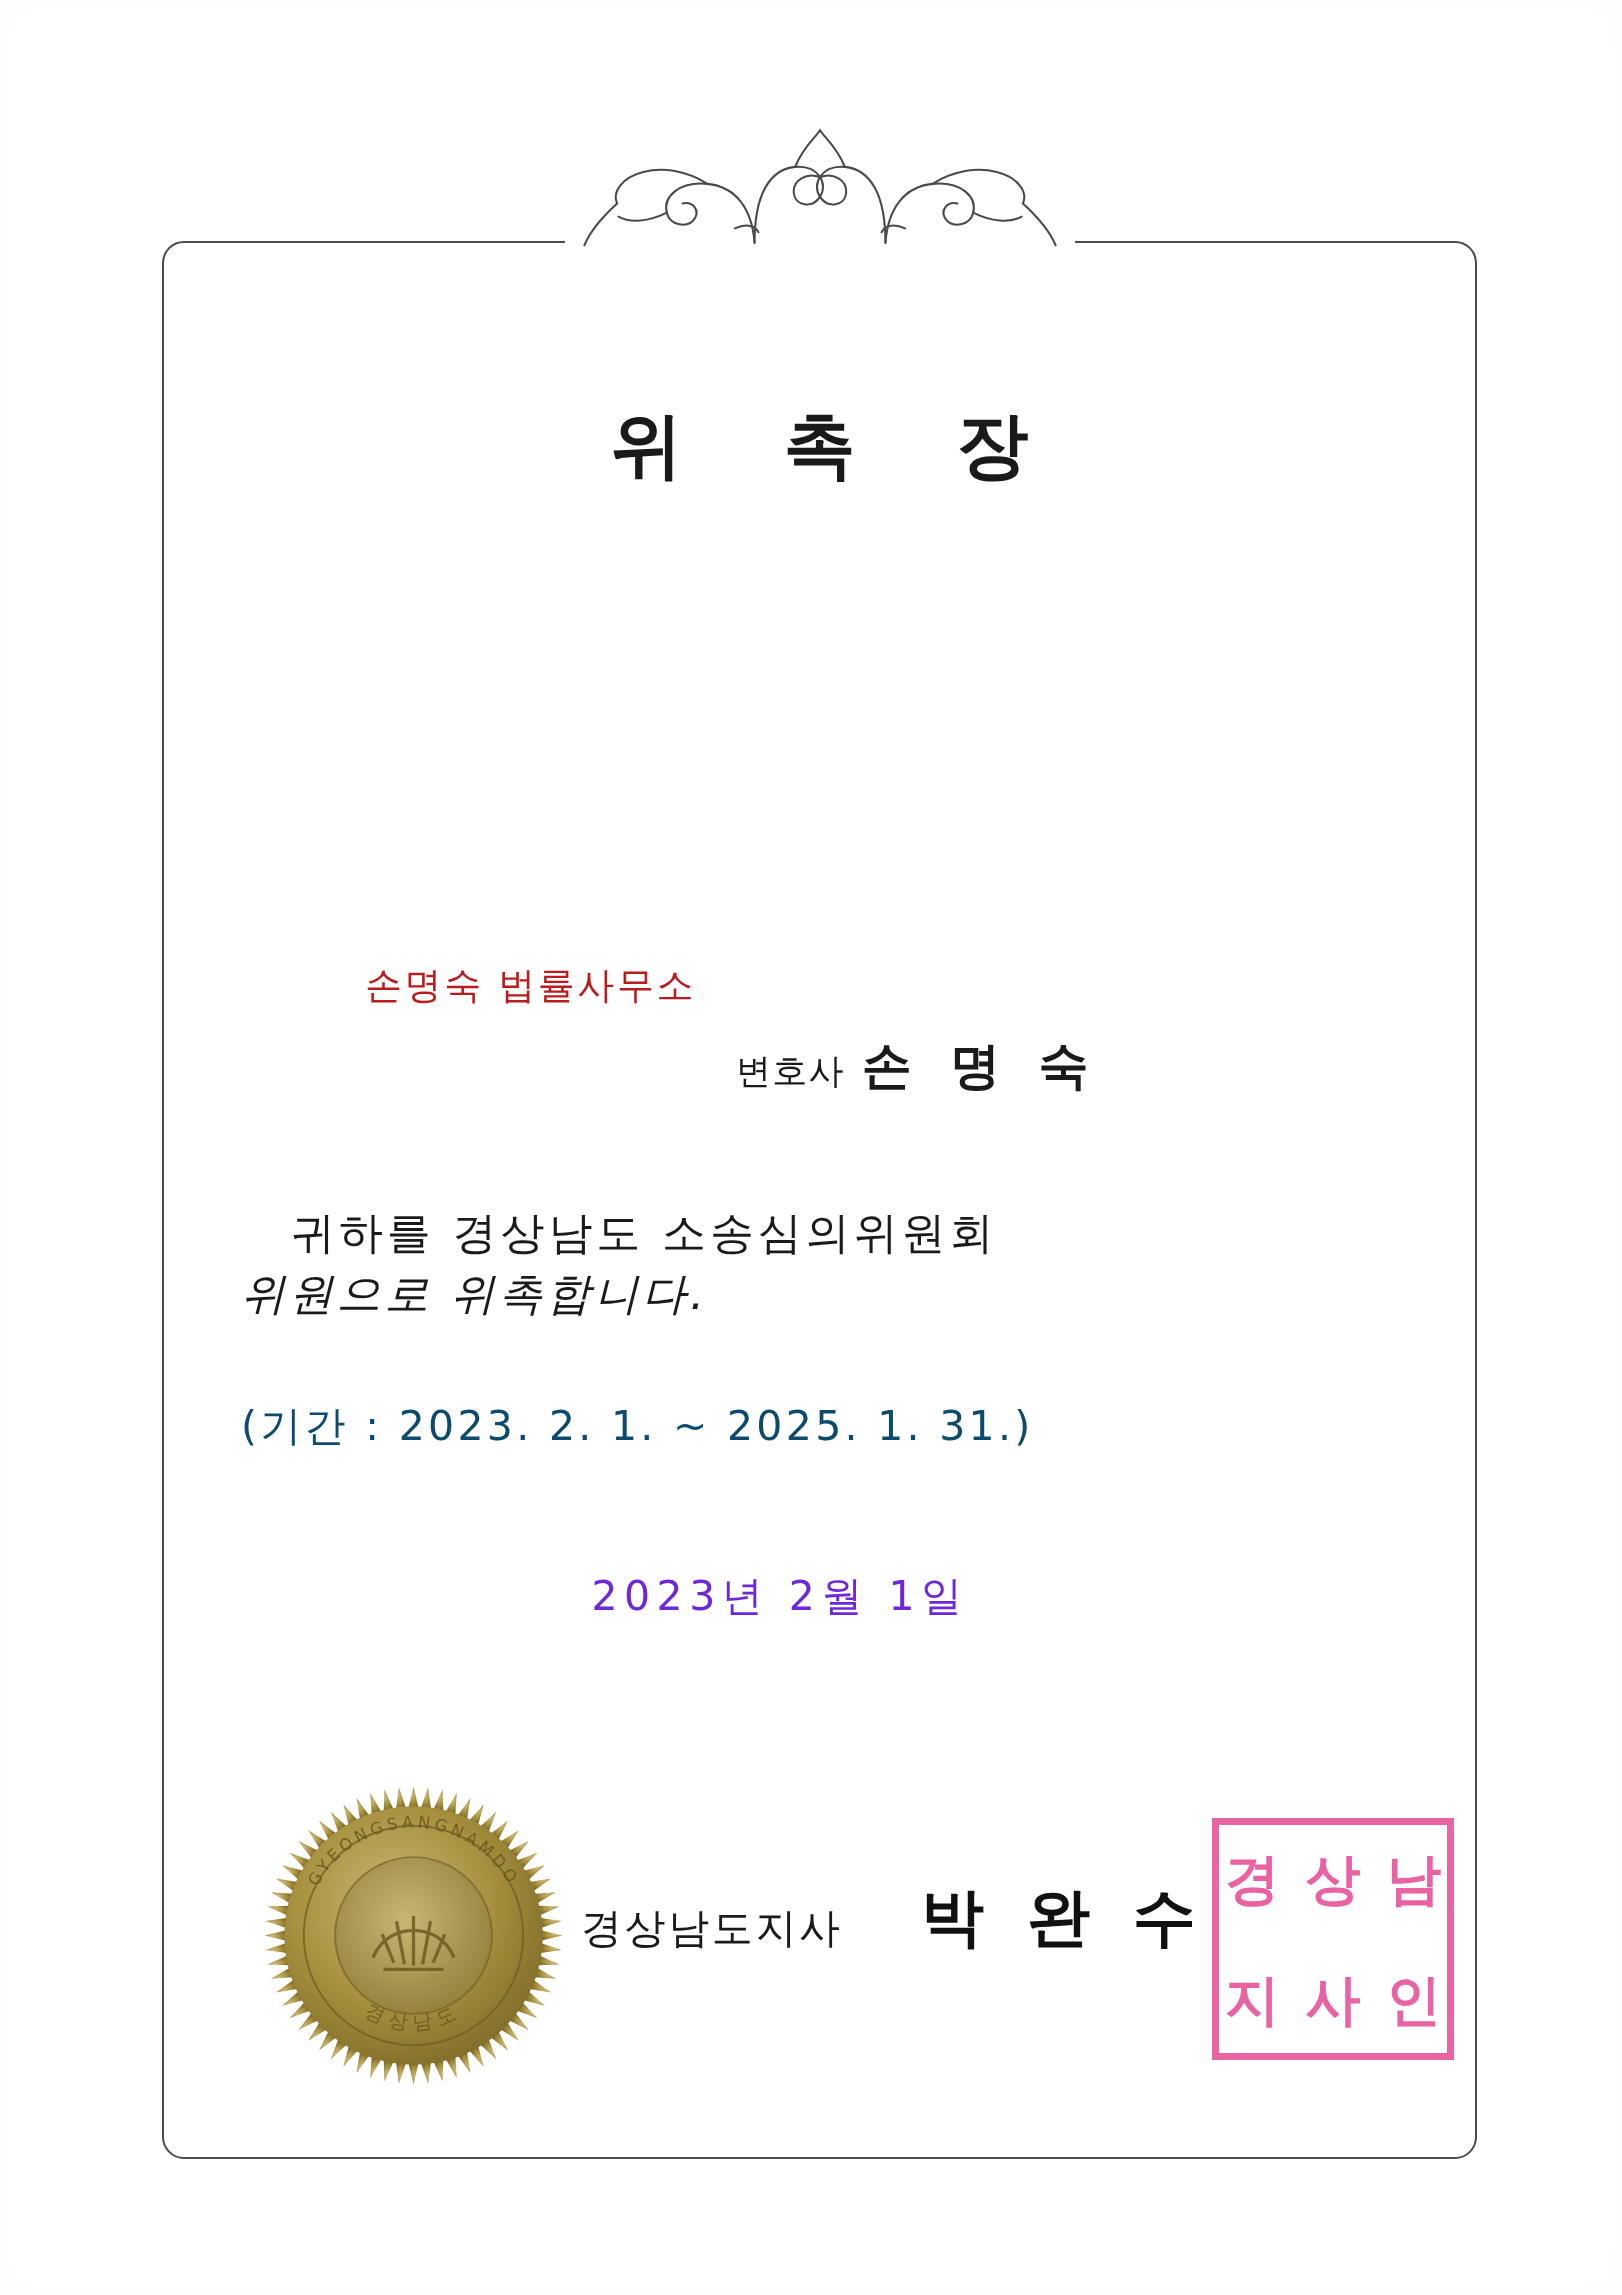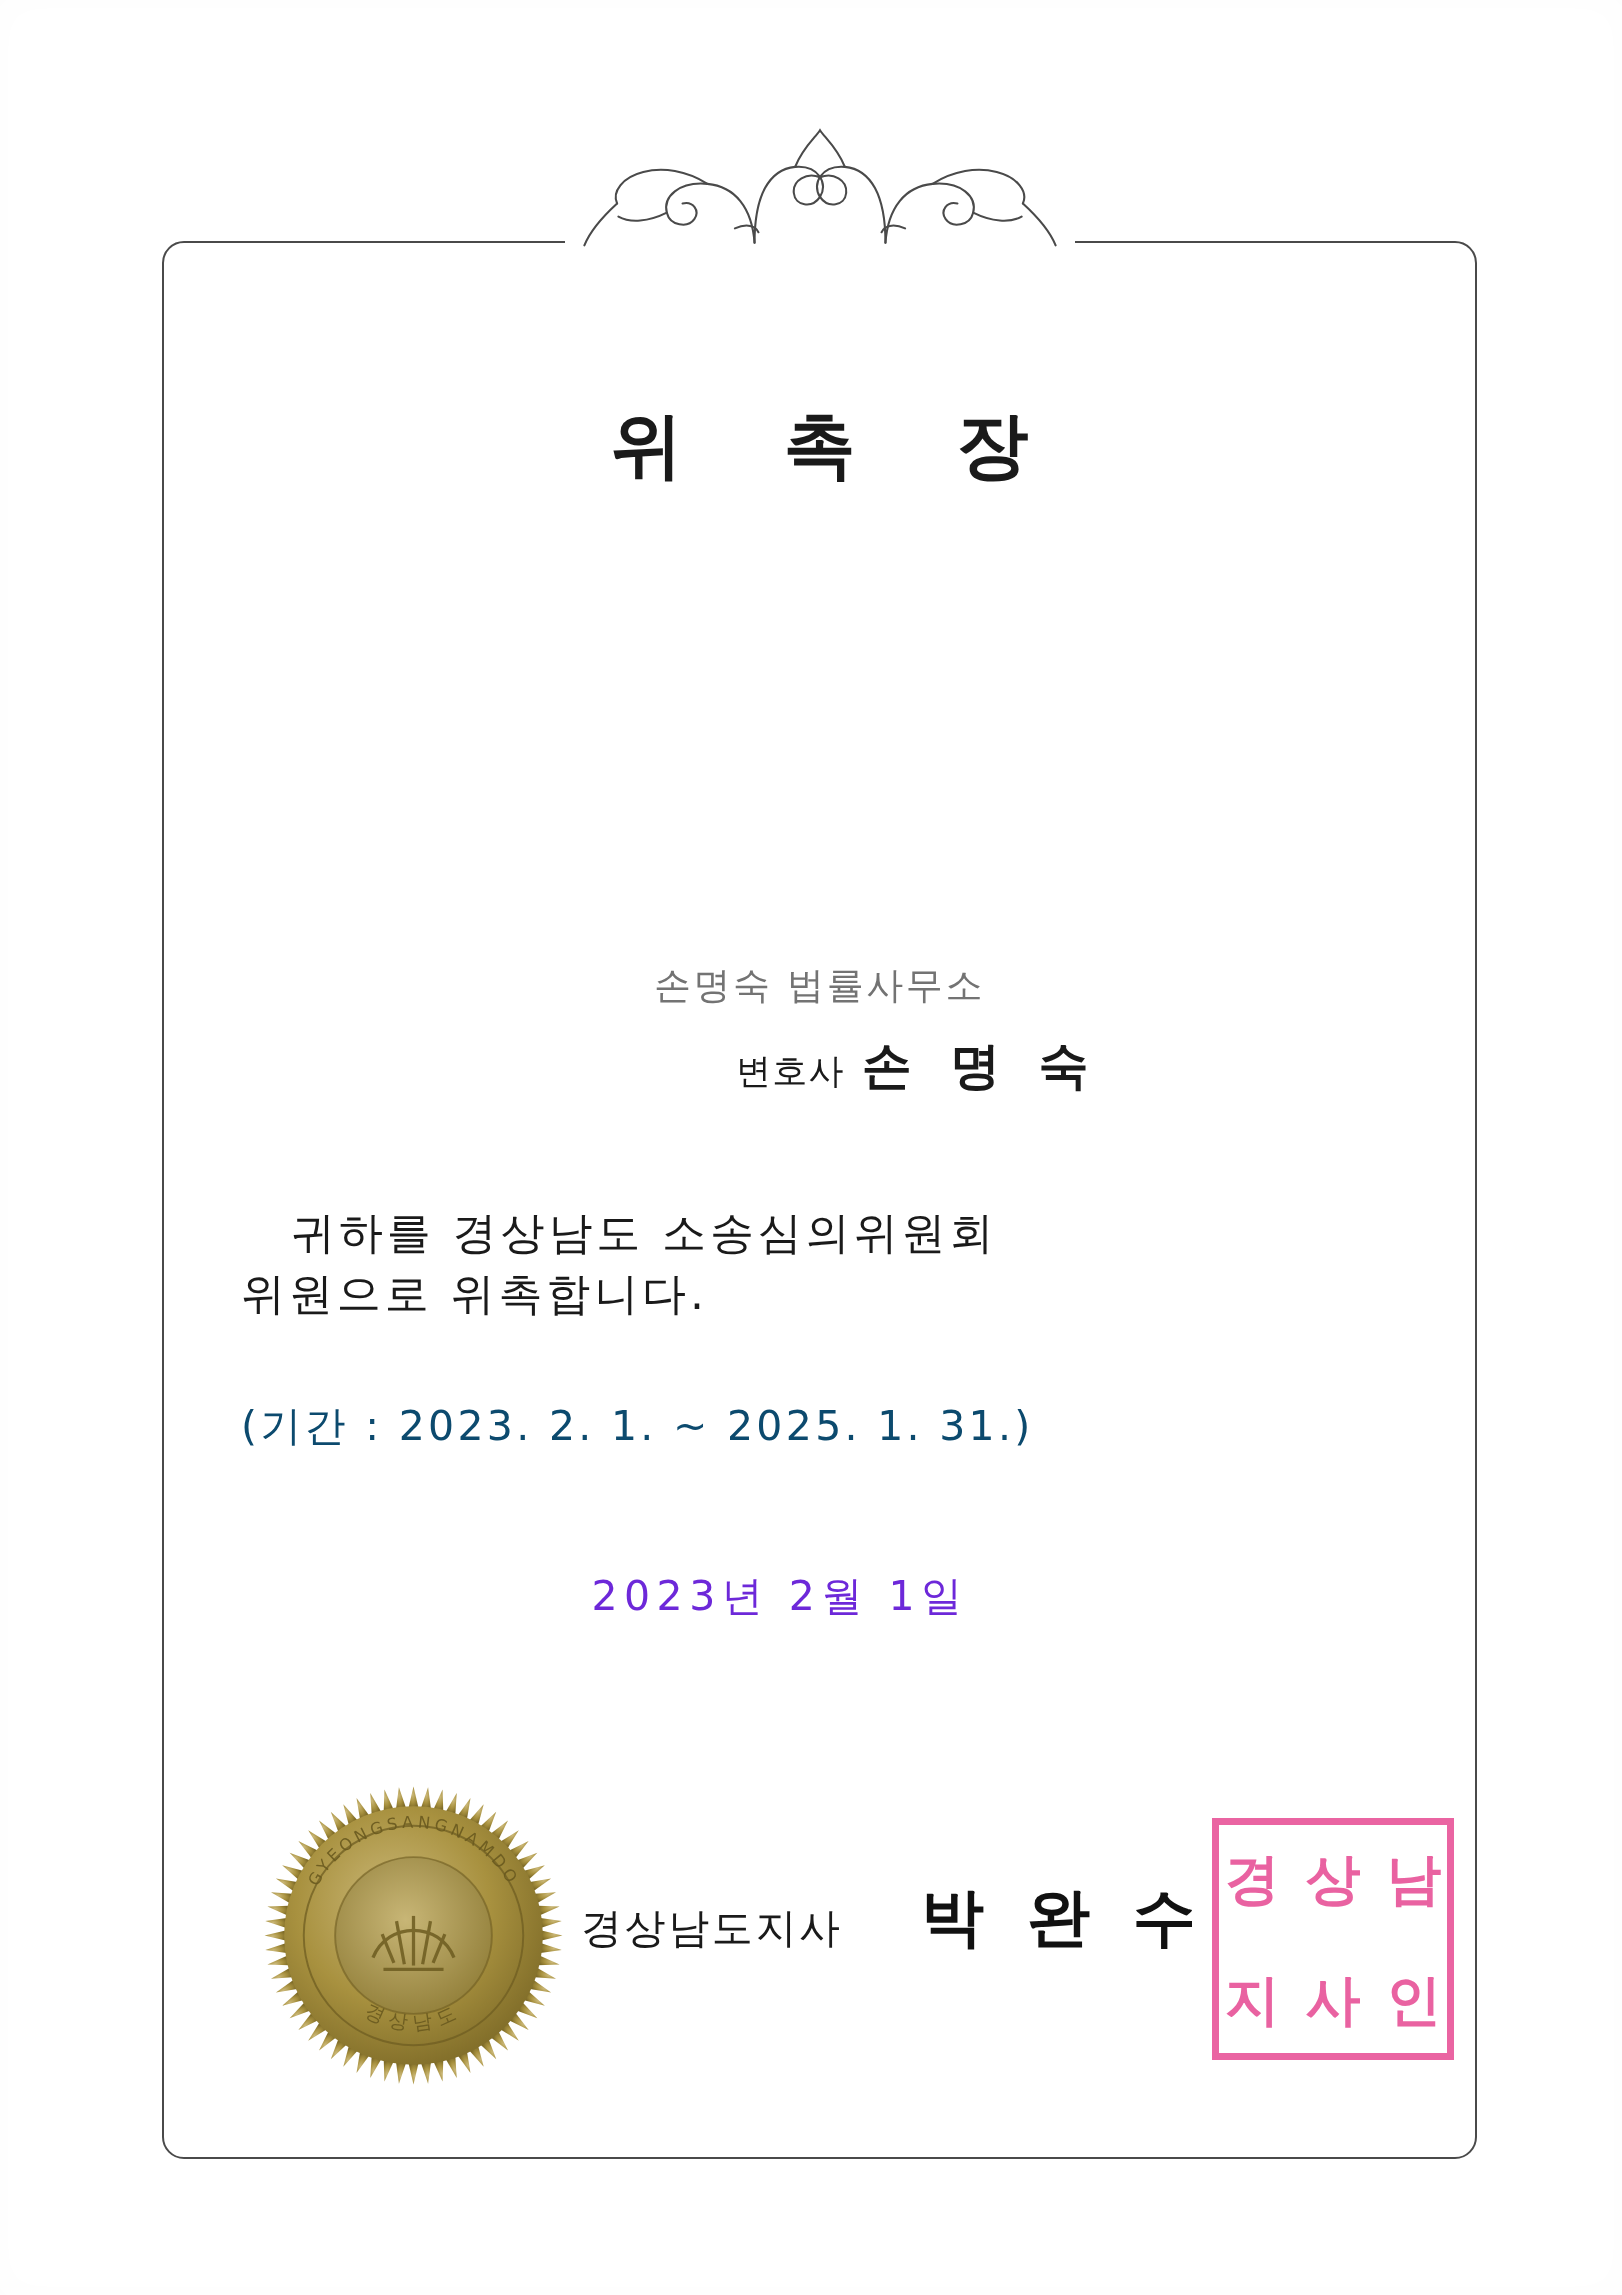--- a/index.html
+++ b/index.html
@@ -86,25 +86,26 @@
     letter-spacing: 38px;
     text-indent: 38px;
     color: #1a1a1a;
   }
 
   .recipient-office {
     position: absolute;
     top: 720px;
     left: 0;
     width: 100%;
-    text-align: center;
+    text-align: left;
+    padding-left: 203px;
     box-sizing: border-box;
     font-size: 37px;
     letter-spacing: 2.6px;
-    color: #737373;
+    color: #b91c1c;
   }
   .recipient-line {
     position: absolute;
     top: 792px;
     left: 0;
     width: 100%;
     text-align: center;
     padding-left: 196px;
     box-sizing: border-box;
     color: #1a1a1a;
@@ -125,21 +126,21 @@
     position: absolute;
     top: 962px;
     left: 79px;
     width: 1171px;
     font-size: 44px;
     line-height: 1.38;
     letter-spacing: 3.9px;
     color: #1a1a1a;
   }
   .body-text .l1 { display: block; text-indent: 50px; }
-  .body-text .l2 { display: block; }
+  .body-text .l2 { display: block; font-style: italic; }
 
   .period {
     position: absolute;
     top: 1158px;
     left: 79px;
     width: 1171px;
     font-size: 41px;
     letter-spacing: 3.3px;
     color: #0c4a6e;
     white-space: nowrap;

